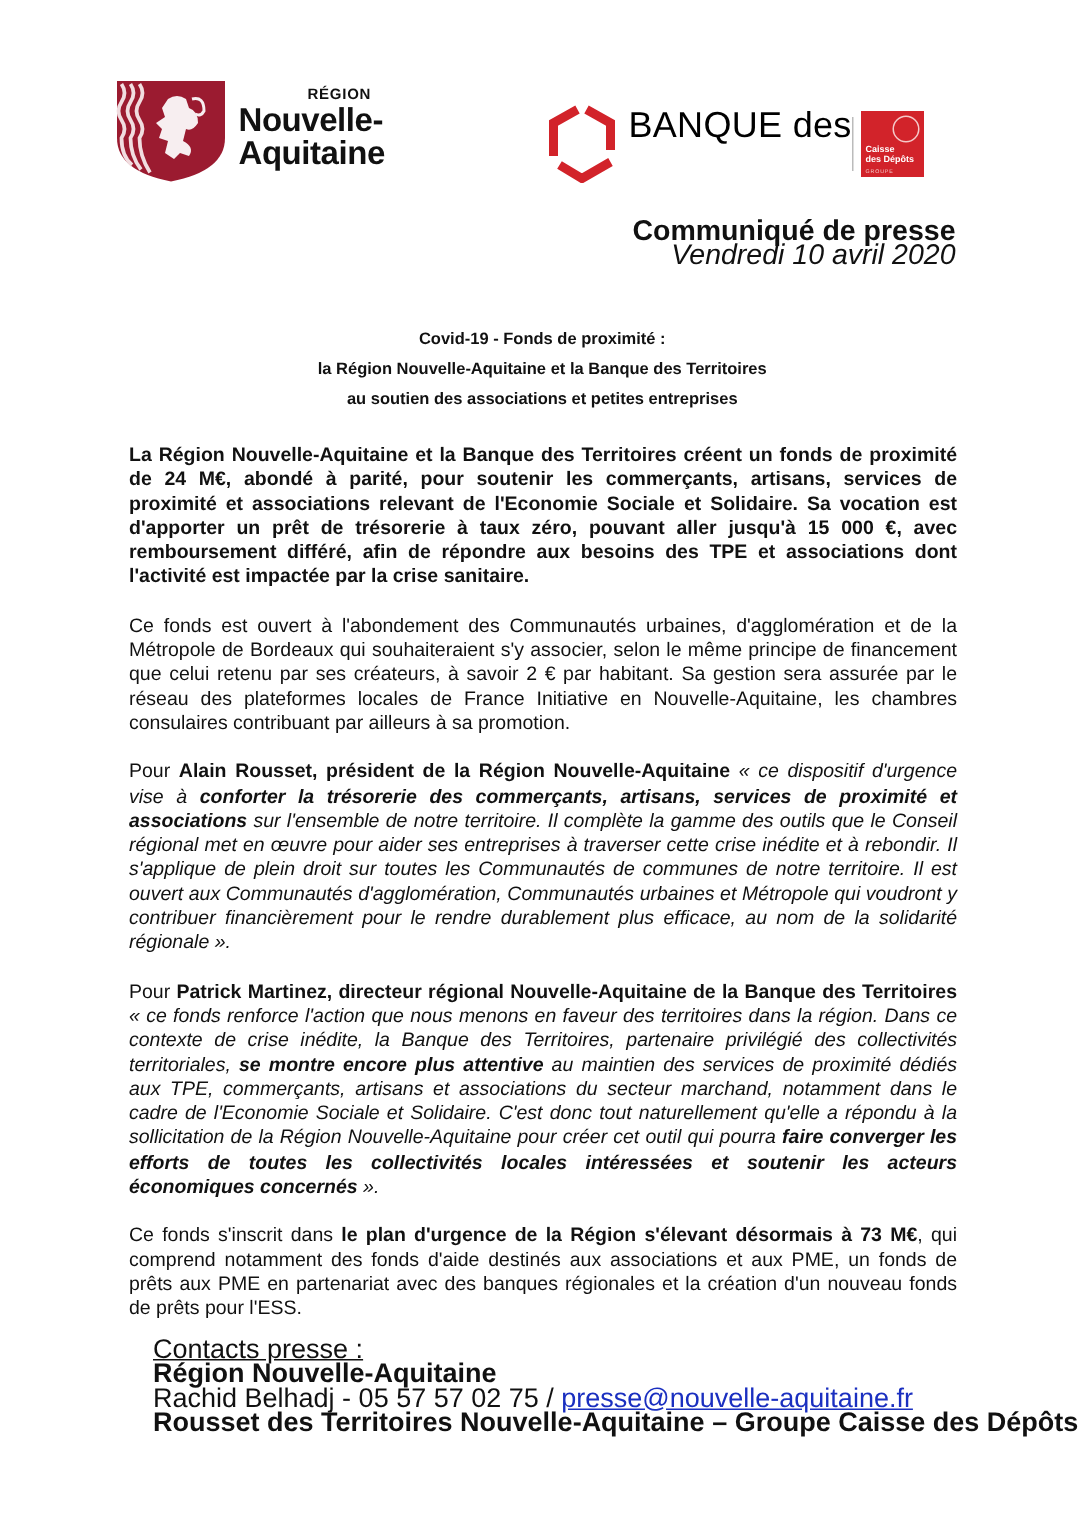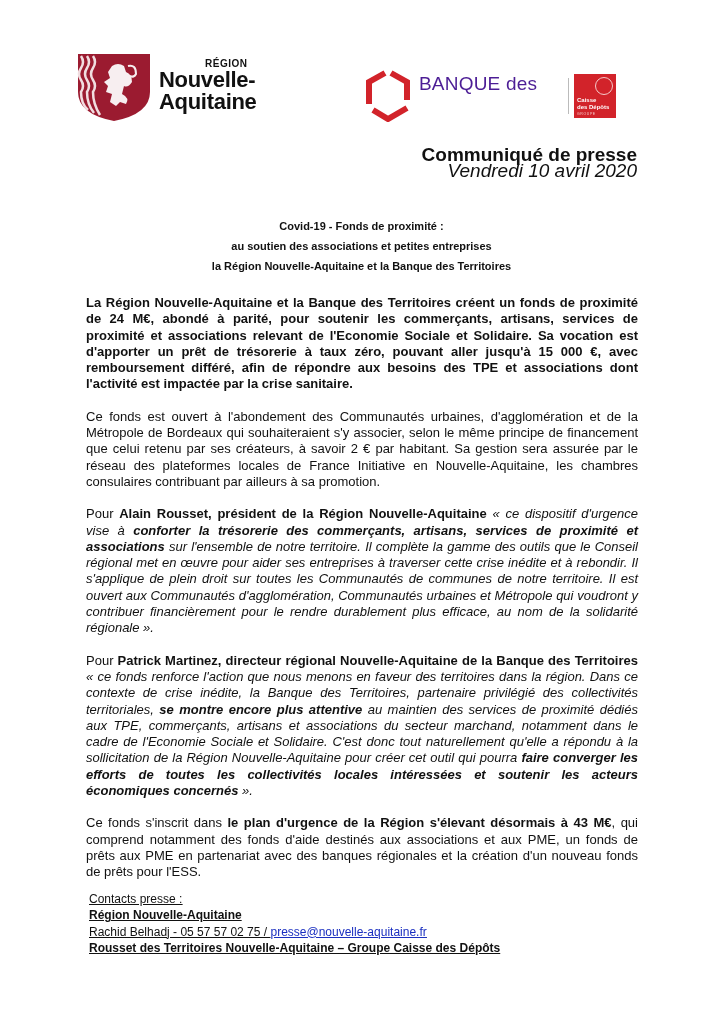--- a/index.html
+++ b/index.html
@@ -10,21 +10,21 @@
   
   .logo-region { position: absolute; left: 76px; top: 52px; width: 210px; height: 70px; }
   .shield { position: absolute; left: 0; top: 0; width: 76px; height: 70px; }
   .region-text { position: absolute; left: 83px; top: 6px; }
   .region-small { font-size: 10px; font-weight: bold; letter-spacing: 0.5px; margin-left: 46px; color: #111; }
   .region-big { font-size: 22px; font-weight: bold; line-height: 22px; color: #111; letter-spacing: -0.3px; }
 
   .logo-bdt { position: absolute; left: 363px; top: 70px; width: 260px; height: 52px; }
   .hex { position: absolute; left: 0; top: 0; width: 50px; height: 52px; }
   .bdt-text { position: absolute; left: 56px; top: 3px; }
-  .bdt-line1 { font-size: 19px; color: #4c1d95; line-height: 21px; letter-spacing: 0.2px; text-align: right; }
+  .bdt-line1 { font-size: 24px; color: #000000; line-height: 21px; letter-spacing: 0.2px; text-align: right; }
   .bdt-line2 { font-size: 20px; font-weight: bold; color: #d2232a; line-height: 22px; letter-spacing: 0.4px; }
   .bdt-sep { position: absolute; left: 205px; top: 8px; width: 1px; height: 36px; background: #bbb; }
   .cdc { position: absolute; left: 211px; top: 4px; width: 42px; height: 44px; background: #d2232a; }
   .cdc-ring { position: absolute; right: 3px; top: 3px; width: 18px; height: 18px; border-radius: 50%; border: 1.5px solid #f5c9c9; box-sizing: border-box; }
   .cdc-text { position: absolute; left: 3px; bottom: 7px; font-size: 6px; line-height: 7px; color: #fff; font-weight: bold; }
   .cdc-sub { position: absolute; left: 3px; bottom: 2px; font-size: 3.5px; color: #f3caca; letter-spacing: 0.6px; }
 
   
   .press { position: absolute; right: 86px; top: 147px; text-align: right; font-size: 19px; line-height: 16px; }
   .press .kind { font-weight: bold; }
@@ -35,21 +35,21 @@
            font-size: 11px; font-weight: bold; line-height: 20px; }
 
   
   .body { position: absolute; left: 86px; width: 552px; top: 295px; font-size: 13px; line-height: 16.3px; text-align: justify; }
   .body p { margin: 0 0 16px 0; }
   .b { font-weight: bold; }
   .i { font-style: italic; }
   .bi { font-weight: bold; font-style: italic; }
 
   
-  .contacts { position: absolute; left: 89px; top: 891px; font-size: 12px; line-height: 16.3px; text-decoration: underline; }
+  .contacts { position: absolute; left: 102px; top: 891px; font-size: 18px; line-height: 16.3px; }
   .contacts .u { text-decoration: underline; }
   .contacts a { color: #1a2fc0; text-decoration: underline; }
 </style>
 </head>
 <body>
 
 <div class="page">
 
   <div class="logo-region">
     <svg class="shield" viewBox="0 0 76 70">
@@ -87,30 +87,30 @@
     </div>
   </div>
 
   <div class="press">
     <div class="kind">Communiqué de presse</div>
     <div class="date">Vendredi 10 avril 2020</div>
   </div>
 
   <div class="title">
     <div>Covid-19 - Fonds de proximité :</div>
+    <div>la Région Nouvelle-Aquitaine et la Banque des Territoires</div>
     <div>au soutien des associations et petites entreprises</div>
-    <div>la Région Nouvelle-Aquitaine et la Banque des Territoires</div>
   </div>
 
   <div class="body">
     <p class="b">La Région Nouvelle-Aquitaine et la Banque des Territoires créent un fonds de proximité de 24 M€, abondé à parité, pour soutenir les commerçants, artisans, services de proximité et associations relevant de l'Economie Sociale et Solidaire. Sa vocation est d'apporter un prêt de trésorerie à taux zéro, pouvant aller jusqu'à 15 000 €, avec remboursement différé, afin de répondre aux besoins des TPE et associations dont l'activité est impactée par la crise sanitaire.</p>
     <p>Ce fonds est ouvert à l'abondement des Communautés urbaines, d'agglomération et de la Métropole de Bordeaux qui souhaiteraient s'y associer, selon le même principe de financement que celui retenu par ses créateurs, à savoir 2 € par habitant. Sa gestion sera assurée par le réseau des plateformes locales de France Initiative  en  Nouvelle-Aquitaine,  les chambres consulaires contribuant par ailleurs à sa promotion.</p>
     <p><span>Pour </span><span class="b">Alain Rousset, président de la Région Nouvelle-Aquitaine</span><span class="i"> « ce dispositif d'urgence vise à </span><span class="bi">conforter la trésorerie des commerçants, artisans, services de proximité et associations</span><span class="i"> sur l'ensemble de notre territoire. Il complète la gamme des outils que le Conseil régional met en œuvre pour aider ses entreprises à traverser cette crise inédite et à rebondir. Il s'applique de plein droit sur toutes les Communautés de communes de notre territoire. Il est ouvert aux Communautés d'agglomération, Communautés urbaines et Métropole qui voudront y contribuer financièrement pour le rendre durablement plus efficace, au nom de la solidarité régionale ».</span></p>
     <p><span>Pour </span><span class="b">Patrick Martinez, directeur régional Nouvelle-Aquitaine de la Banque des Territoires</span><span class="i"> « ce fonds renforce l'action que nous menons en faveur des territoires dans la région. Dans ce contexte de crise inédite, la Banque des Territoires, partenaire privilégié des collectivités territoriales,  </span><span class="bi">se montre encore plus attentive</span><span class="i"> au maintien des services de proximité dédiés aux TPE, commerçants, artisans et associations du secteur marchand, notamment dans le cadre de l'Economie Sociale et Solidaire. C'est donc tout naturellement qu'elle a répondu à la sollicitation de la Région Nouvelle-Aquitaine pour créer cet outil qui pourra </span><span class="bi">faire converger les efforts de toutes les collectivités locales intéressées et soutenir les acteurs économiques concernés</span><span class="i"> ».</span></p>
-    <p><span>Ce fonds s'inscrit dans </span><span class="b">le plan d'urgence de la Région s'élevant désormais à 43 M€</span><span>, qui comprend notamment des fonds d'aide destinés aux associations et aux PME, un fonds de prêts aux PME en partenariat avec des banques régionales et la création d'un nouveau fonds de prêts pour l'ESS.</span></p>
+    <p><span>Ce fonds s'inscrit dans </span><span class="b">le plan d'urgence de la Région s'élevant désormais à 73 M€</span><span>, qui comprend notamment des fonds d'aide destinés aux associations et aux PME, un fonds de prêts aux PME en partenariat avec des banques régionales et la création d'un nouveau fonds de prêts pour l'ESS.</span></p>
   </div>
 
   <div class="contacts">
     <div class="u">Contacts presse :</div>
     <div class="b">Région Nouvelle-Aquitaine</div>
     <div><span>Rachid Belhadj - 05 57 57 02 75 / </span><a href="#">presse@nouvelle-aquitaine.fr</a></div>
     <div class="b">Rousset des Territoires Nouvelle-Aquitaine – Groupe Caisse des Dépôts</div>
   </div>
 
 </div>

